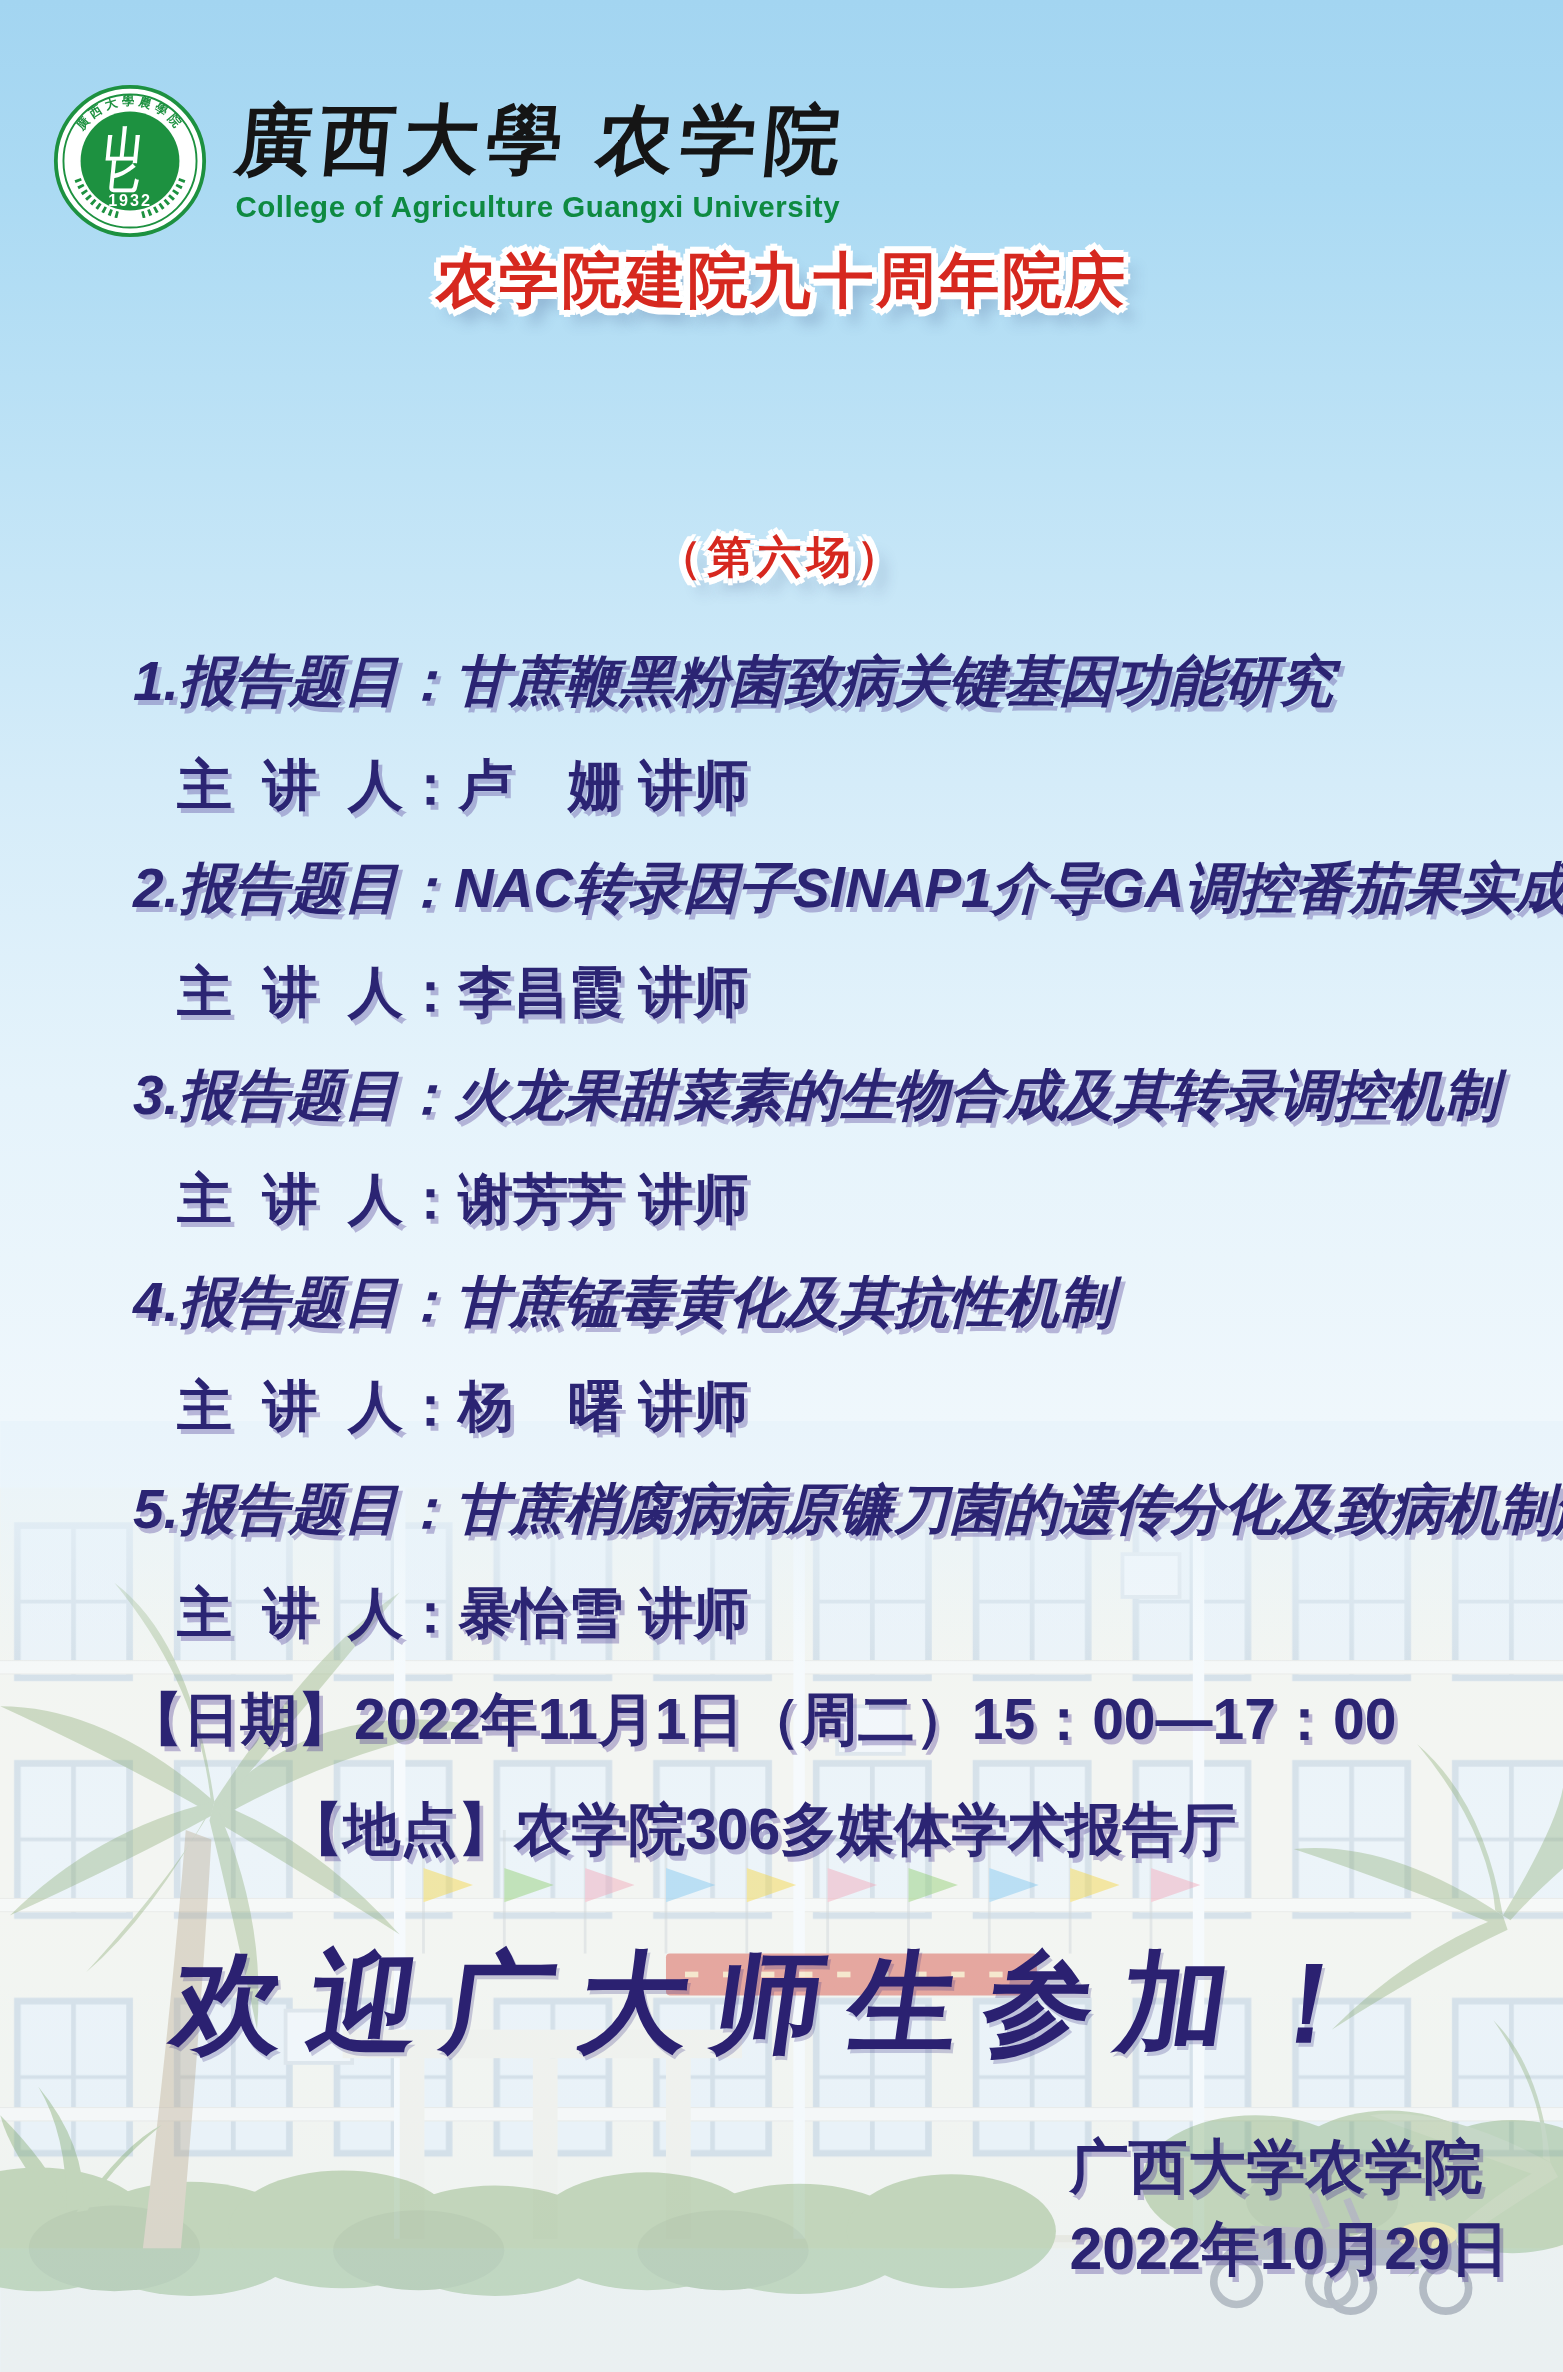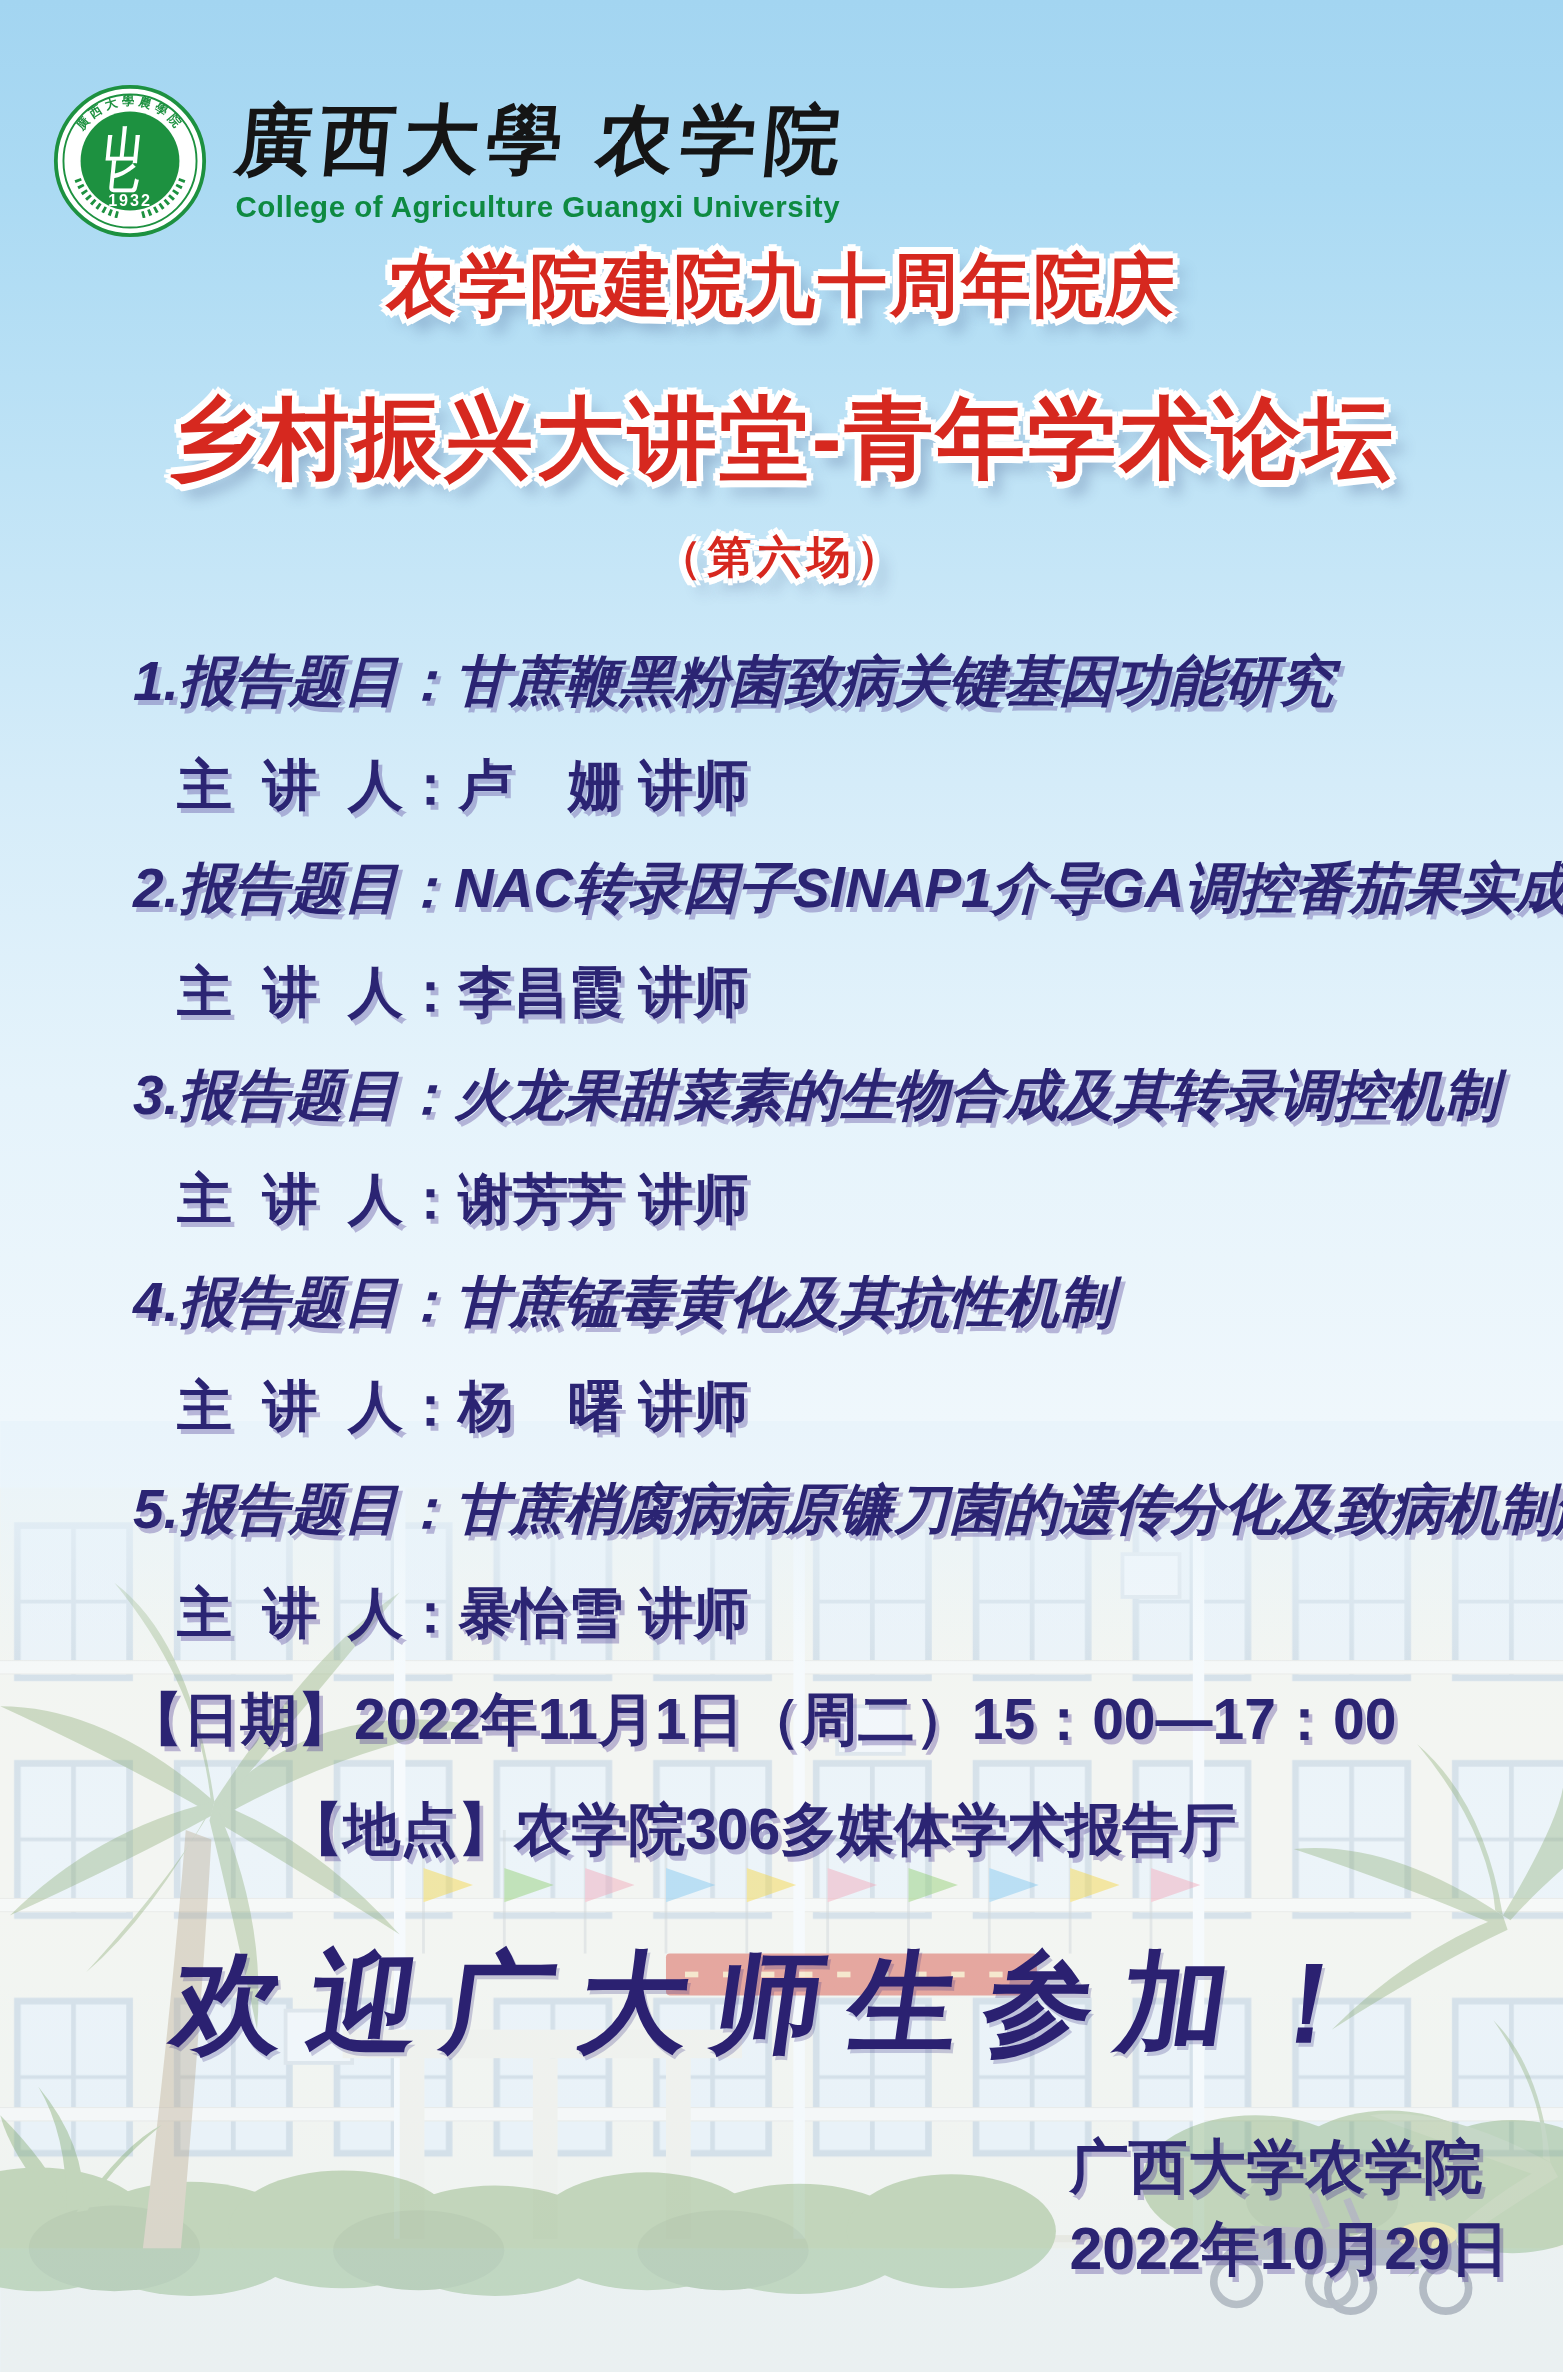--- a/index.html
+++ b/index.html
@@ -22,21 +22,21 @@
   .brand-en{margin-top:7.6px;font-size:29.5px;font-weight:700;color:#0e8a41;letter-spacing:0.5px;white-space:nowrap;}
   
   .red-line{
     position:absolute;left:0;width:100%;text-align:center;color:#d6281f;font-weight:900;
     letter-spacing:2.9px;line-height:1;white-space:nowrap;
     text-shadow:
       6.7px 0 0 #fff,-6.7px 0 0 #fff,0 6.7px 0 #fff,0 -6.7px 0 #fff,
       4.8px 4.8px 0 #fff,-4.8px 4.8px 0 #fff,4.8px -4.8px 0 #fff,-4.8px -4.8px 0 #fff,
       11.4px 13.3px 13.3px rgba(50,70,120,.35);
   }
-  .title-line1{top:251px;font-size:69px;}
+  .title-line1{top:251px;font-size:60px;}
   .title-line2{top:394px;font-size:89px;}
   .session-line{top:535px;font-size:44px;letter-spacing:5.7px;}
   
   .items{position:absolute;top:654px;left:133px;right:57px;}
   .item{margin-bottom:48px;}
   .navy{color:#2b2473;font-weight:700;text-shadow:3.8px 4.8px 0 rgba(80,60,150,.35);}
   .item-title{font-size:55px;line-height:1;white-space:nowrap;font-style:italic;}
   .item-speaker{margin-top:49px;margin-left:44px;font-size:55px;line-height:1;white-space:pre;}
   .pre{white-space:pre;}
   
@@ -211,21 +211,20 @@
       <text x="84" y="112" text-anchor="middle" font-size="40" font-weight="bold" fill="#ffffff" font-family="Liberation Serif, serif" transform="skewX(-6)">匕</text>
       <text x="81" y="128" text-anchor="middle" font-size="17" font-weight="bold" fill="#ffffff" font-family="Liberation Sans, sans-serif" letter-spacing="2">1932</text>
     </svg>
     <div class="brand-text">
       <div class="brand-cn">廣西大學 农学院</div>
       <div class="brand-en">College of Agriculture Guangxi University</div>
     </div>
   </div>
 
   <div class="red-line title-line1">农学院建院九十周年院庆</div>
-  <div class="red-line title-line2">乡村振兴大讲堂-青年学术论坛</div>
   <div class="red-line session-line">（第六场）</div>
 
   <div class="items">
 
     <div class="item">
       <div class="item-title navy"><span>1.</span><span>报告题目：</span><span>甘蔗鞭黑粉菌致病关键基因功能研究</span></div>
       <div class="item-speaker navy"><span class="pre">主  讲  人：</span><span class="pre">卢　姗</span><span> </span><span>讲师</span></div>
     </div>
 
     <div class="item">

